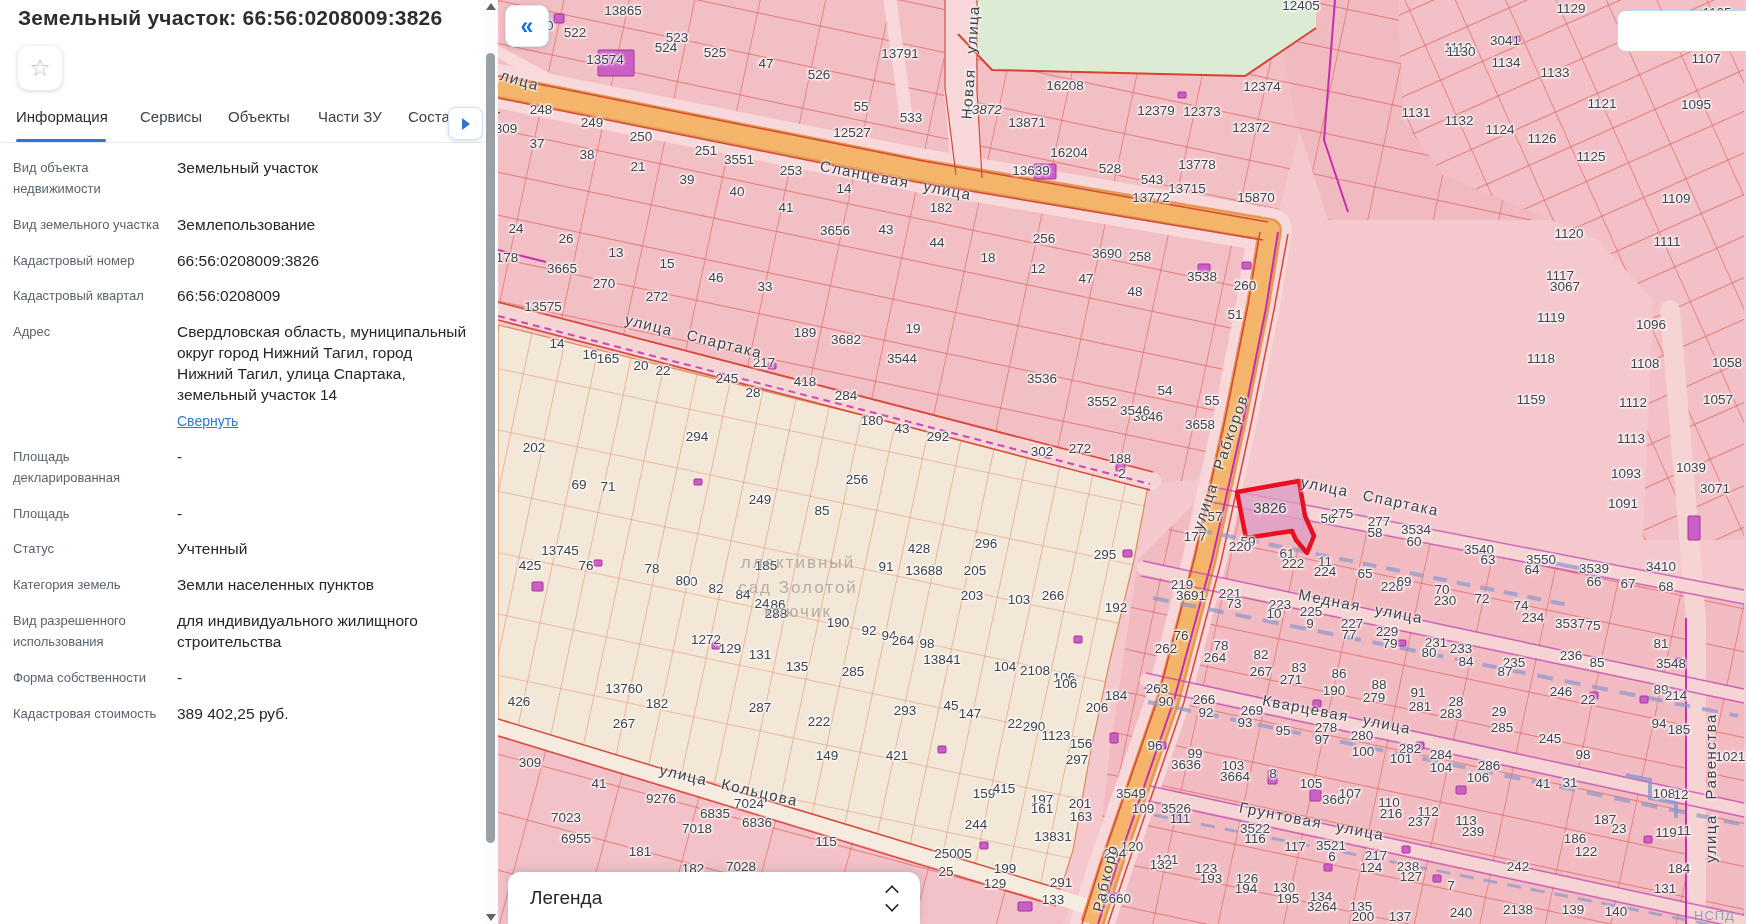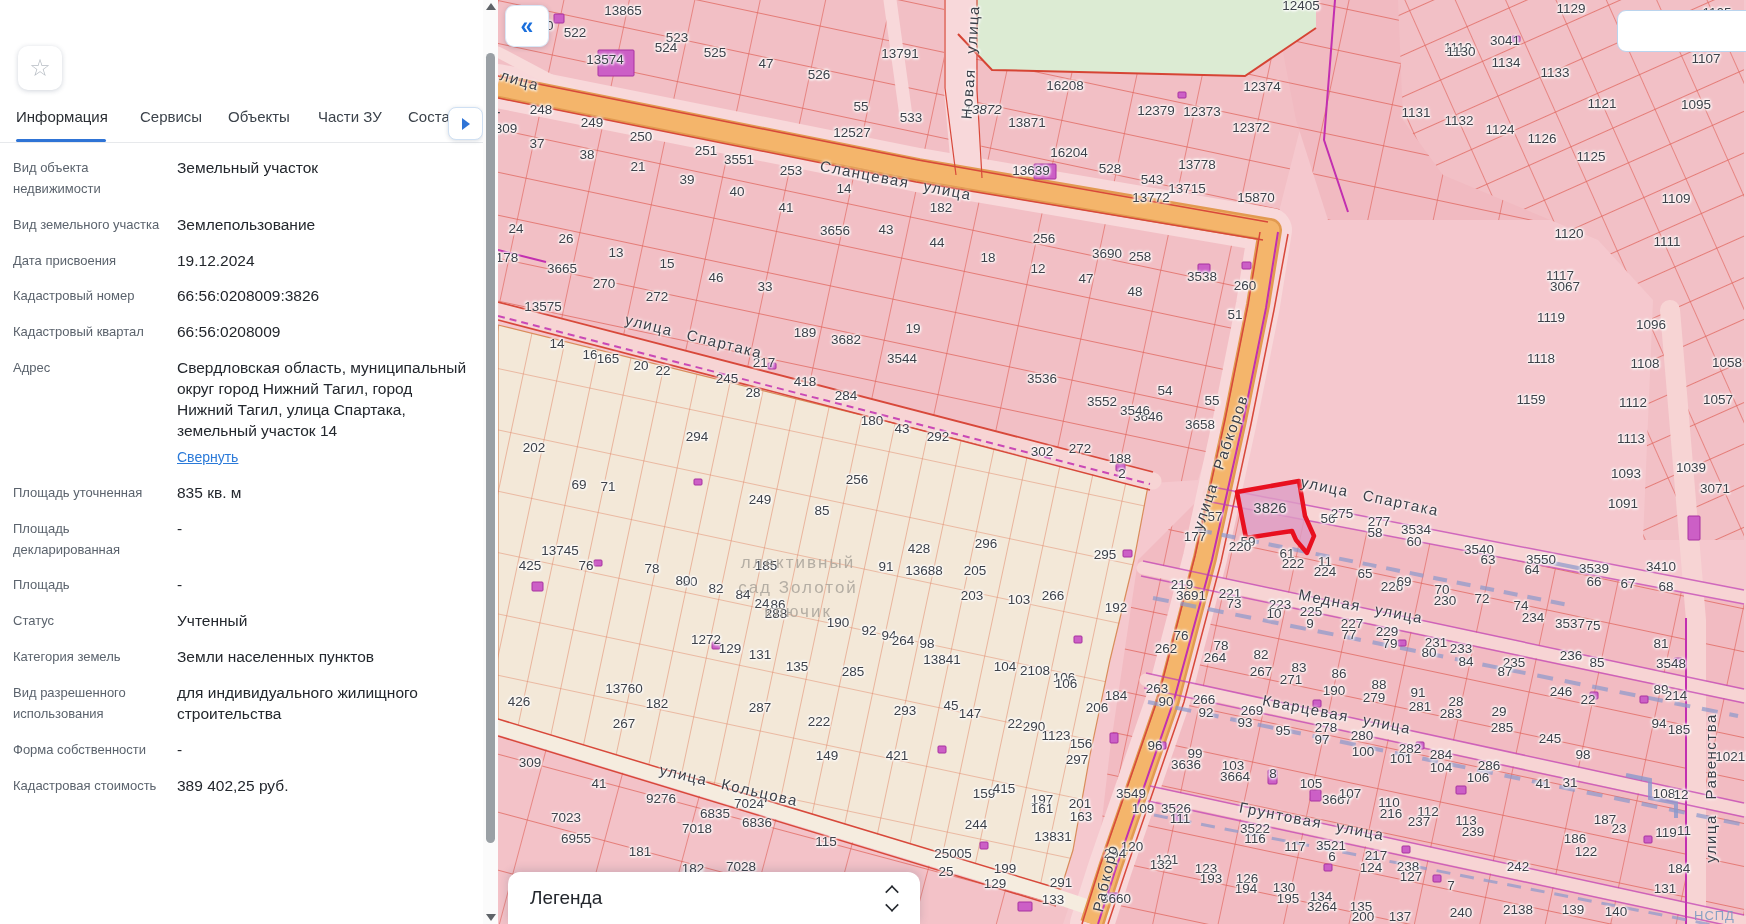--- a/index.html
+++ b/index.html
@@ -62,20 +62,21 @@
   .legend-expand .c{width:10px;height:10px;border-left:2.2px solid #23272d;border-top:2.2px solid #23272d;}
   .legend-expand .c.up{transform:rotate(45deg) scale(.8);}
   .legend-expand .c.dn{transform:rotate(225deg) scale(.8);}
 </style>
 </head>
 <body>
 
 <div class="app">
 
   <div class="left-panel">
+    <div class="panel-title">Земельный участок: 66:56:0208009:3826</div>
     <div class="fav-card">
       <span class="star">☆</span>
     </div>
     <div class="tabbar">
       <div id="tabs-host">
           <span class="tab active" style="left: 16px;">Информация</span>
           <span class="tab" style="left: 140px;">Сервисы</span>
           <span class="tab" style="left: 228px;">Объекты</span>
           <span class="tab" style="left: 318px;">Части ЗУ</span>
           <span class="tab clip" style="left: 408px;">Соста</span>
@@ -89,38 +90,30 @@
     <div class="fields" id="fields-host">
         <div class="frow">
           <div class="flabel">Вид объекта недвижимости</div>
           <div class="fvalue">Земельный участок</div>
         </div>
         <div class="frow">
           <div class="flabel">Вид земельного участка</div>
           <div class="fvalue">Землепользование</div>
         </div>
         <div class="frow">
-          <div class="flabel">Дата присвоения</div>
-          <div class="fvalue">19.12.2024</div>
-        </div>
-        <div class="frow">
           <div class="flabel">Кадастровый номер</div>
           <div class="fvalue">66:56:0208009:3826</div>
         </div>
         <div class="frow">
           <div class="flabel">Кадастровый квартал</div>
           <div class="fvalue">66:56:0208009</div>
         </div>
         <div class="frow">
           <div class="flabel">Адрес</div>
           <div class="fvalue">Свердловская область, муниципальный округ город Нижний Тагил, город Нижний Тагил, улица Спартака, земельный участок 14<div><span class="flink">Свернуть</span><span class="chev"></span></div></div>
-        </div>
-        <div class="frow">
-          <div class="flabel">Площадь уточненная</div>
-          <div class="fvalue">835 кв. м</div>
         </div>
         <div class="frow">
           <div class="flabel">Площадь декларированная</div>
           <div class="fvalue">-</div>
         </div>
         <div class="frow">
           <div class="flabel">Площадь</div>
           <div class="fvalue">-</div>
         </div>
         <div class="frow">

